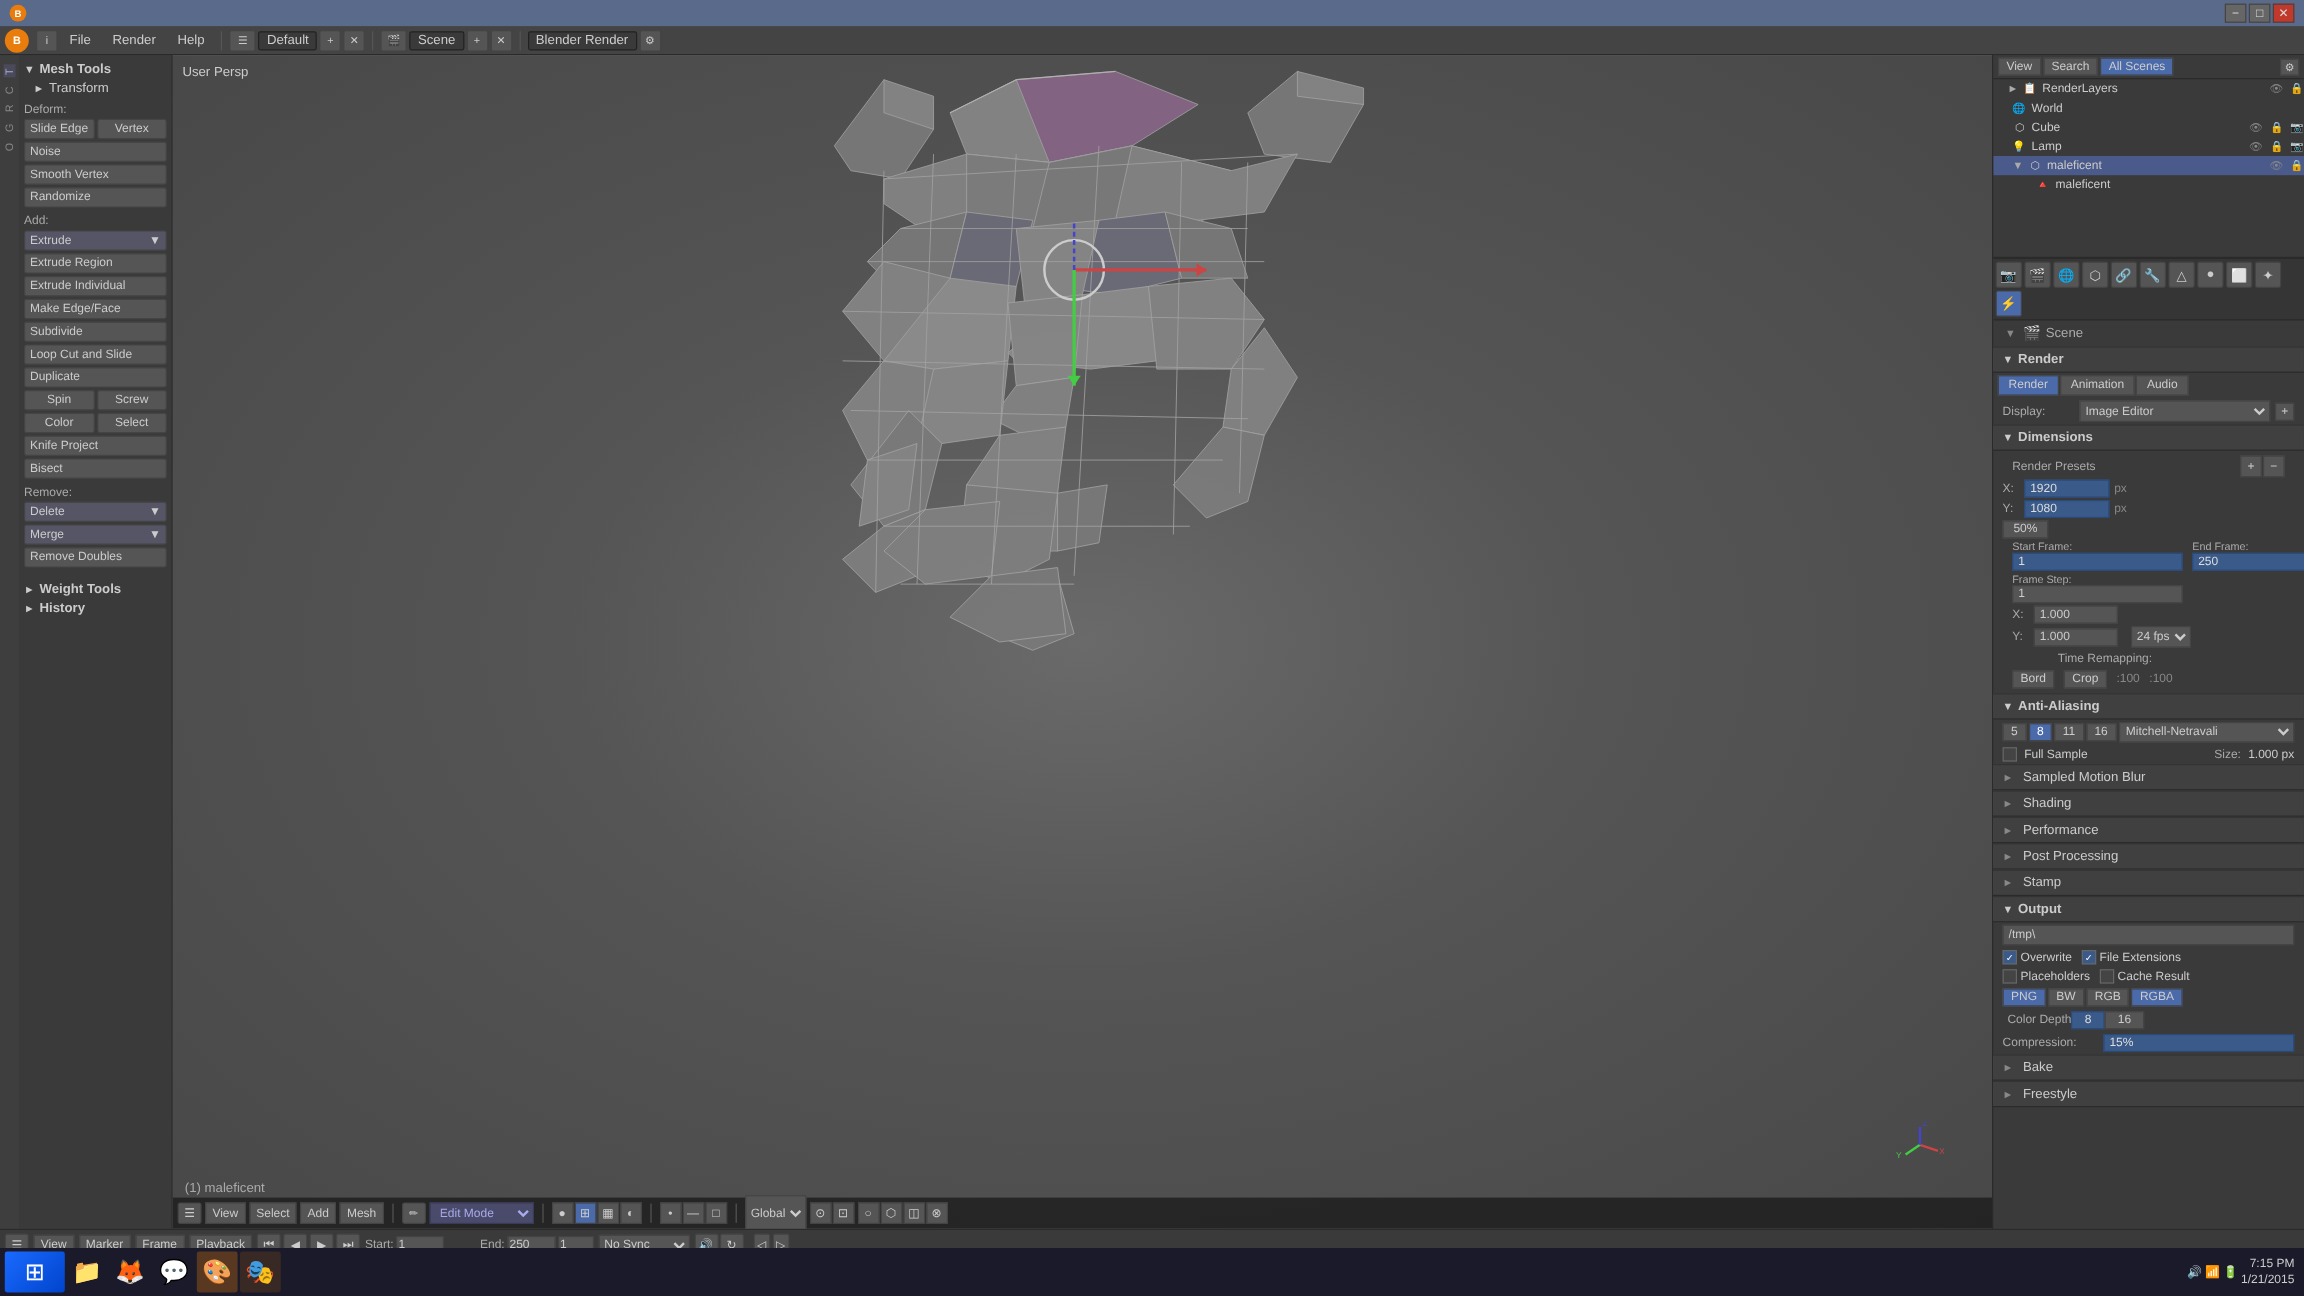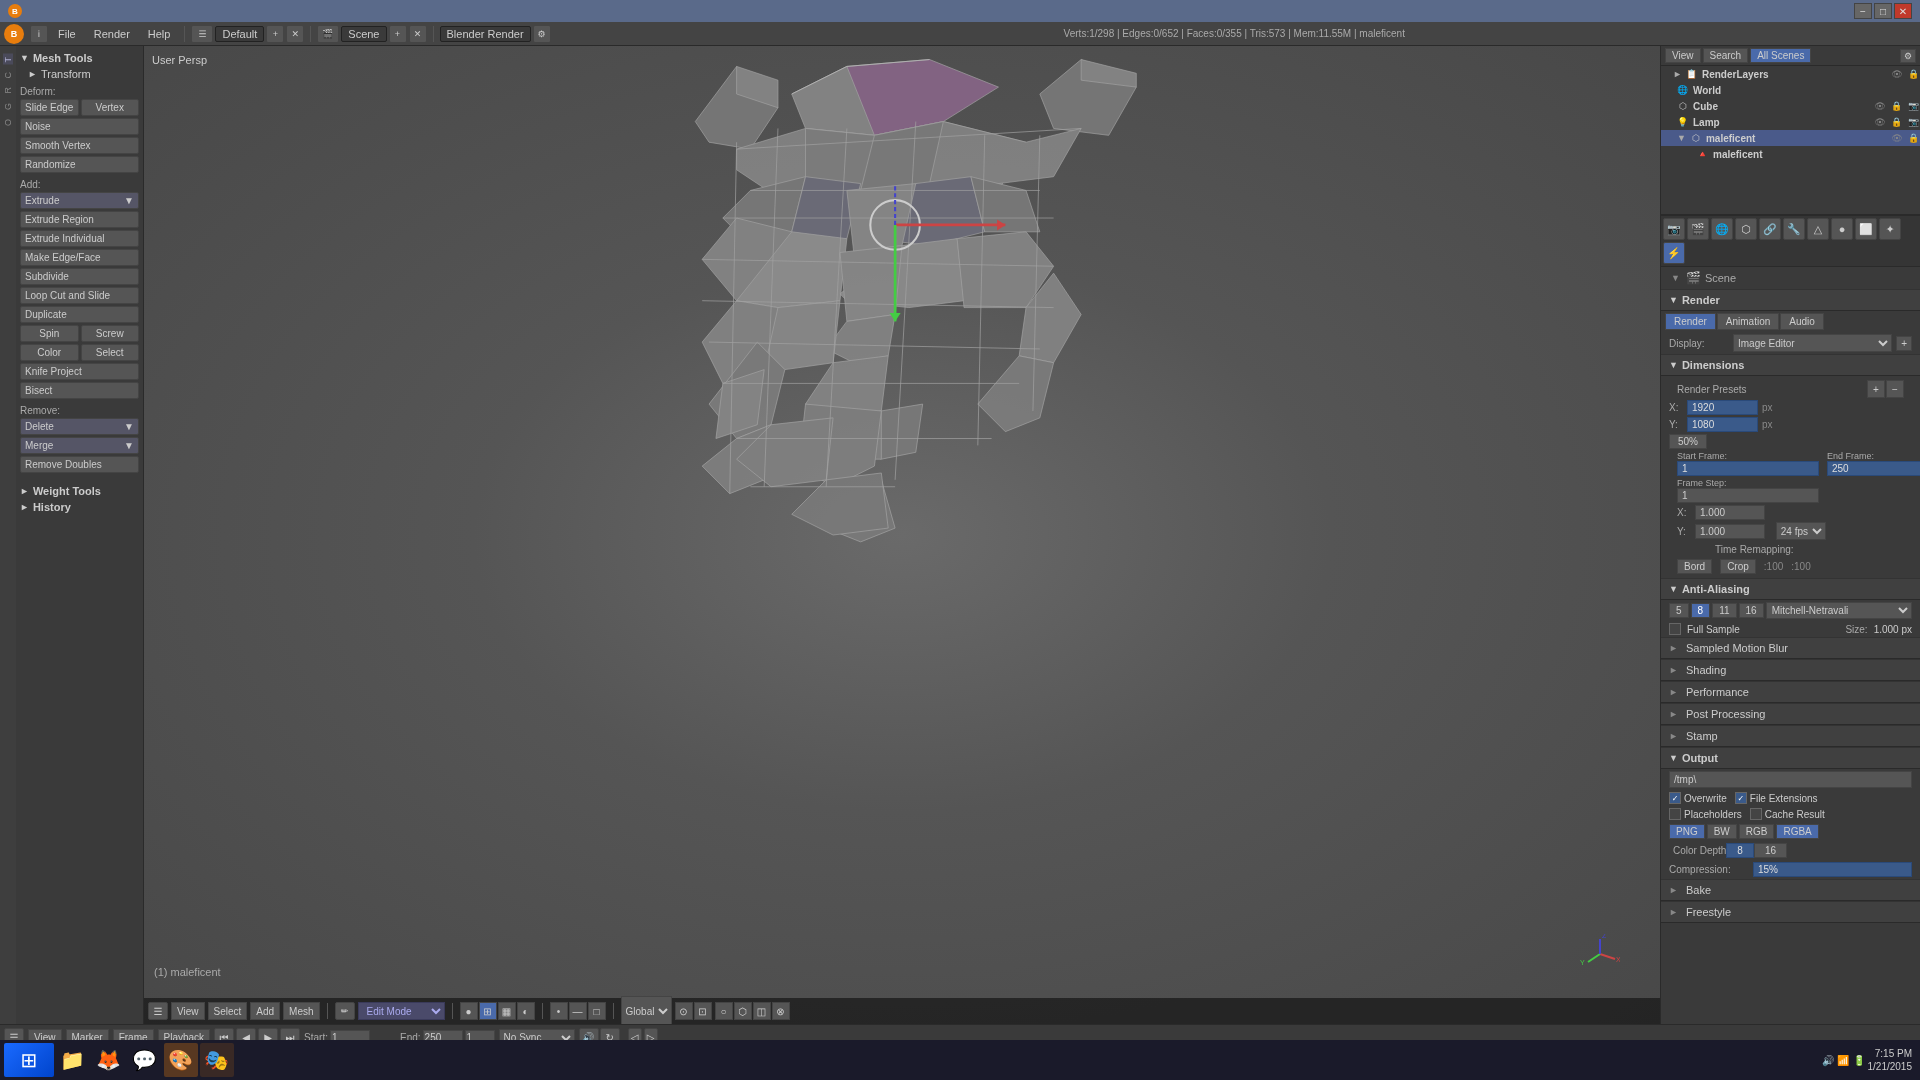--- a/index.html
+++ b/index.html
@@ -559,21 +559,21 @@
       background: #555;
       border: 1px solid #444;
       color: #ccc;
       font-size: 10px;
       display: flex; align-items: center; justify-content: center;
       cursor: pointer;
     }
     .vp-icon.active { background: #4a6aaa; }
     .filename-text {
       position: absolute;
-      bottom: 46px;
+      bottom: 28px;
       left: 10px;
       color: #aaa;
       font-size: 11px;
     }
 
     .props-scene-icon { color: #aaa; font-size: 12px; }
 
     .right-top-bar {
       display: flex;
       justify-content: space-between;
@@ -643,21 +643,21 @@
     .outliner-tree-item {
       padding: 2px 0px 2px 12px;
       font-size: 10px;
       color: #ccc;
       display: flex;
       align-items: center;
       gap: 4px;
       cursor: pointer;
     }
     .outliner-tree-item.highlight { background: #4a5a8a; }
-    .outliner-tree-item .oti-name { flex: 1; font-weight: bold; }
+    .outliner-tree-item .oti-name { flex: 1; }
     .oti-eye, .oti-lock { font-size: 9px; color: #888; margin-left: 2px; }
     .tree-indent { padding-left: 16px; }
     .scene-expand-btn {
       font-size: 9px;
       color: #888;
       padding: 0 2px;
       cursor: pointer;
     }
 
     .render-presets-row {
@@ -865,21 +865,20 @@
   <div class="bottom-icon-btn" style="font-size:9px;width:18px;height:18px;">+</div>
   <div class="bottom-icon-btn" style="font-size:9px;width:18px;height:18px;">✕</div>
   <div class="menu-separator"></div>
   <div class="bottom-icon-btn" style="font-size:9px;width:22px;height:18px;">🎬</div>
   <div class="menu-workspace-btn">Scene</div>
   <div class="bottom-icon-btn" style="font-size:9px;width:18px;height:18px;">+</div>
   <div class="bottom-icon-btn" style="font-size:9px;width:18px;height:18px;">✕</div>
   <div class="menu-separator"></div>
   <div class="menu-workspace-btn">Blender Render</div>
   <div class="bottom-icon-btn" style="font-size:9px;width:18px;height:18px;">⚙</div>
-  <div class="info-bar">Verts:1/298 | Edges:0/652 | Faces:0/355 | Tris:573 | Mem:11.55M | maleficent</div>
 </div>
 
 <div id="main-layout">
 
   <div class="left-panel-tools-vertical">
     <div class="vert-tool active">T</div>
     <div class="vert-tool">C</div>
     <div class="vert-tool">R</div>
     <div class="vert-tool">G</div>
     <div class="vert-tool">O</div>

